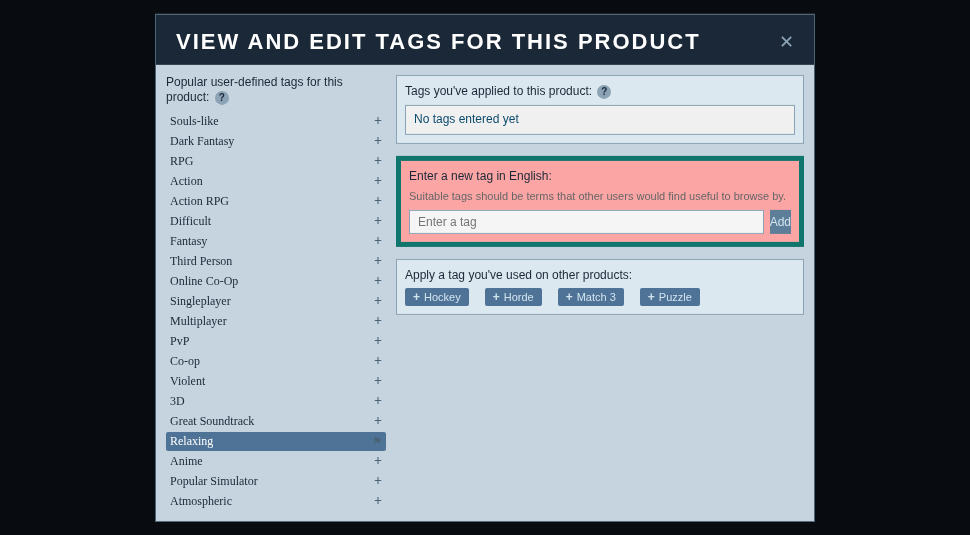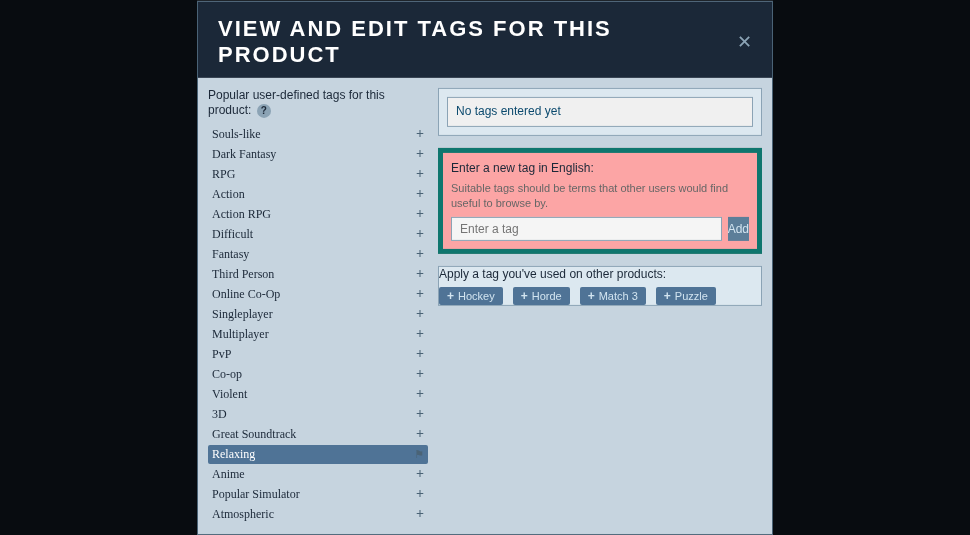--- a/index.html
+++ b/index.html
@@ -23,21 +23,21 @@
     }
 
     
     .modal {
       position: absolute;
       top: 50%;
       left: 50%;
       transform: translate(-50%, -50%);
       z-index: 20;
       background: #c6d4df;
-      width: 576px;
+      width: 660px;
       min-height: 480px;
       border: 1px solid #4a6376;
       display: flex;
       flex-direction: column;
     }
 
     .modal-header {
       background: #1b2838;
       padding: 14px 20px 10px 20px;
       display: flex;
@@ -195,27 +195,28 @@
       background: #5c7e99;
       color: #d2e4f0;
       border: none;
       padding: 4px 0;
       cursor: pointer;
       font-size: 12px;
     }
 
     .other-products-section {
       background: #dce8f0;
+      padding: 8px;
       border: 1px solid #8ba3b5;
     }
 
     .other-tags-list {
       display: flex;
       flex-wrap: wrap;
-      gap: 10px;
+      gap: 16px;
       margin-top: 4px;
     }
 
     .other-tag {
       background: #4f7396;
       color: #d2e4f0;
       padding: 2px 8px;
       font-size: 11px;
       cursor: pointer;
       display: flex;
@@ -339,20 +340,24 @@
           <div class="tag-item">
             <span>Atmospheric</span>
             <span class="tag-plus">+</span>
           </div>
         </div>
     </div>
 
     <div class="right-col">
 
       <div class="applied-section">
+        <div class="section-title">
+          <span>Tags you've applied to this product:</span>
+          <span class="question-mark">?</span>
+        </div>
         <div class="applied-box">
           <span>No tags entered yet</span>
         </div>
       </div>
 
       <div class="new-tag-section">
         <div class="section-title">Enter a new tag in English:</div>
         <div class="new-tag-subtitle">Suitable tags should be terms that other users would find useful to browse by.</div>
         <div class="new-tag-input-row">
           <input class="new-tag-input" type="text" placeholder="Enter a tag" style="">

